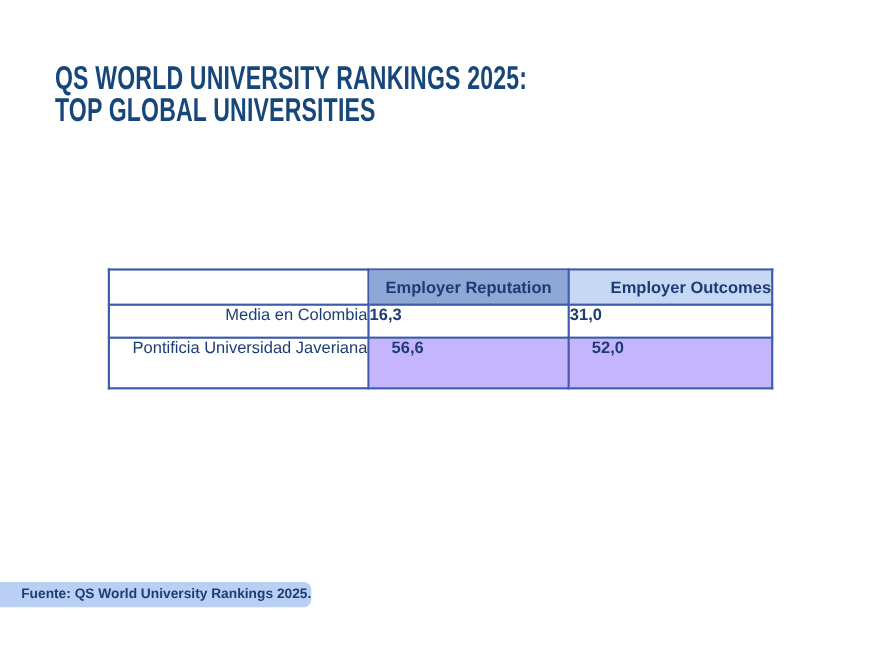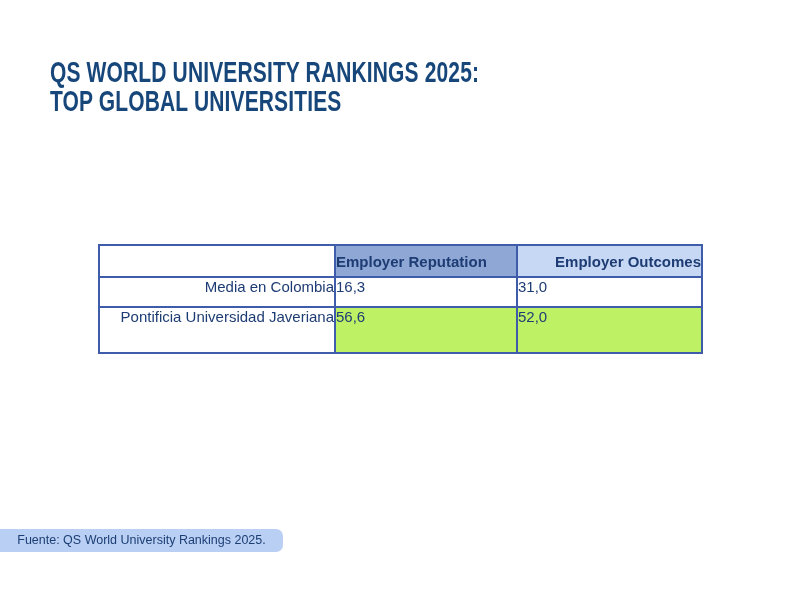--- a/index.html
+++ b/index.html
@@ -46,59 +46,59 @@
     padding: 0;
     overflow: hidden;
   }
   tr.hdr { height: 32px; }
   tr.r1  { height: 30px; }
   tr.r2  { height: 46px; }
   th.blank { background: #ffffff; }
   th.hdr-med {
     background: #8ea7d4;
     font-weight: bold;
-    text-align: left;
+    text-align: center;
     vertical-align: middle;
   }
   th.hdr-light {
     background: #c7d8f4;
     font-weight: bold;
     text-align: right;
     vertical-align: middle;
   }
   td.label {
     background: #ffffff;
     font-weight: normal;
     text-align: right;
     vertical-align: top;
     padding: 7px 12px 4px 13px;
     line-height: 17px;
   }
   td.value {
     background: #ffffff;
-    font-weight: normal;
+    font-weight: bold;
     text-align: left;
     vertical-align: top;
     padding: 7px 8px 4px 10px;
   }
-  td.value.highlight { background: #bef264; }
+  td.value.highlight { background: #c4b5fd; padding-left: 20px; }
 
   .source {
     position: absolute;
     left: 0;
     top: 529px;
     width: 283px;
     height: 23px;
     line-height: 23px;
     background: #b9cff3;
     border-radius: 0 7px 7px 0;
     color: #1c3e74;
     font-size: 12.5px;
-    font-weight: normal;
-    text-align: center;
+    font-weight: bold;
+    text-align: right;
     white-space: nowrap;
   }
 </style>
 </head>
 <body>
 
 <div class="slide">
 
   <h1 class="title">
     <span class="line">QS WORLD UNIVERSITY RANKINGS 2025:</span>

